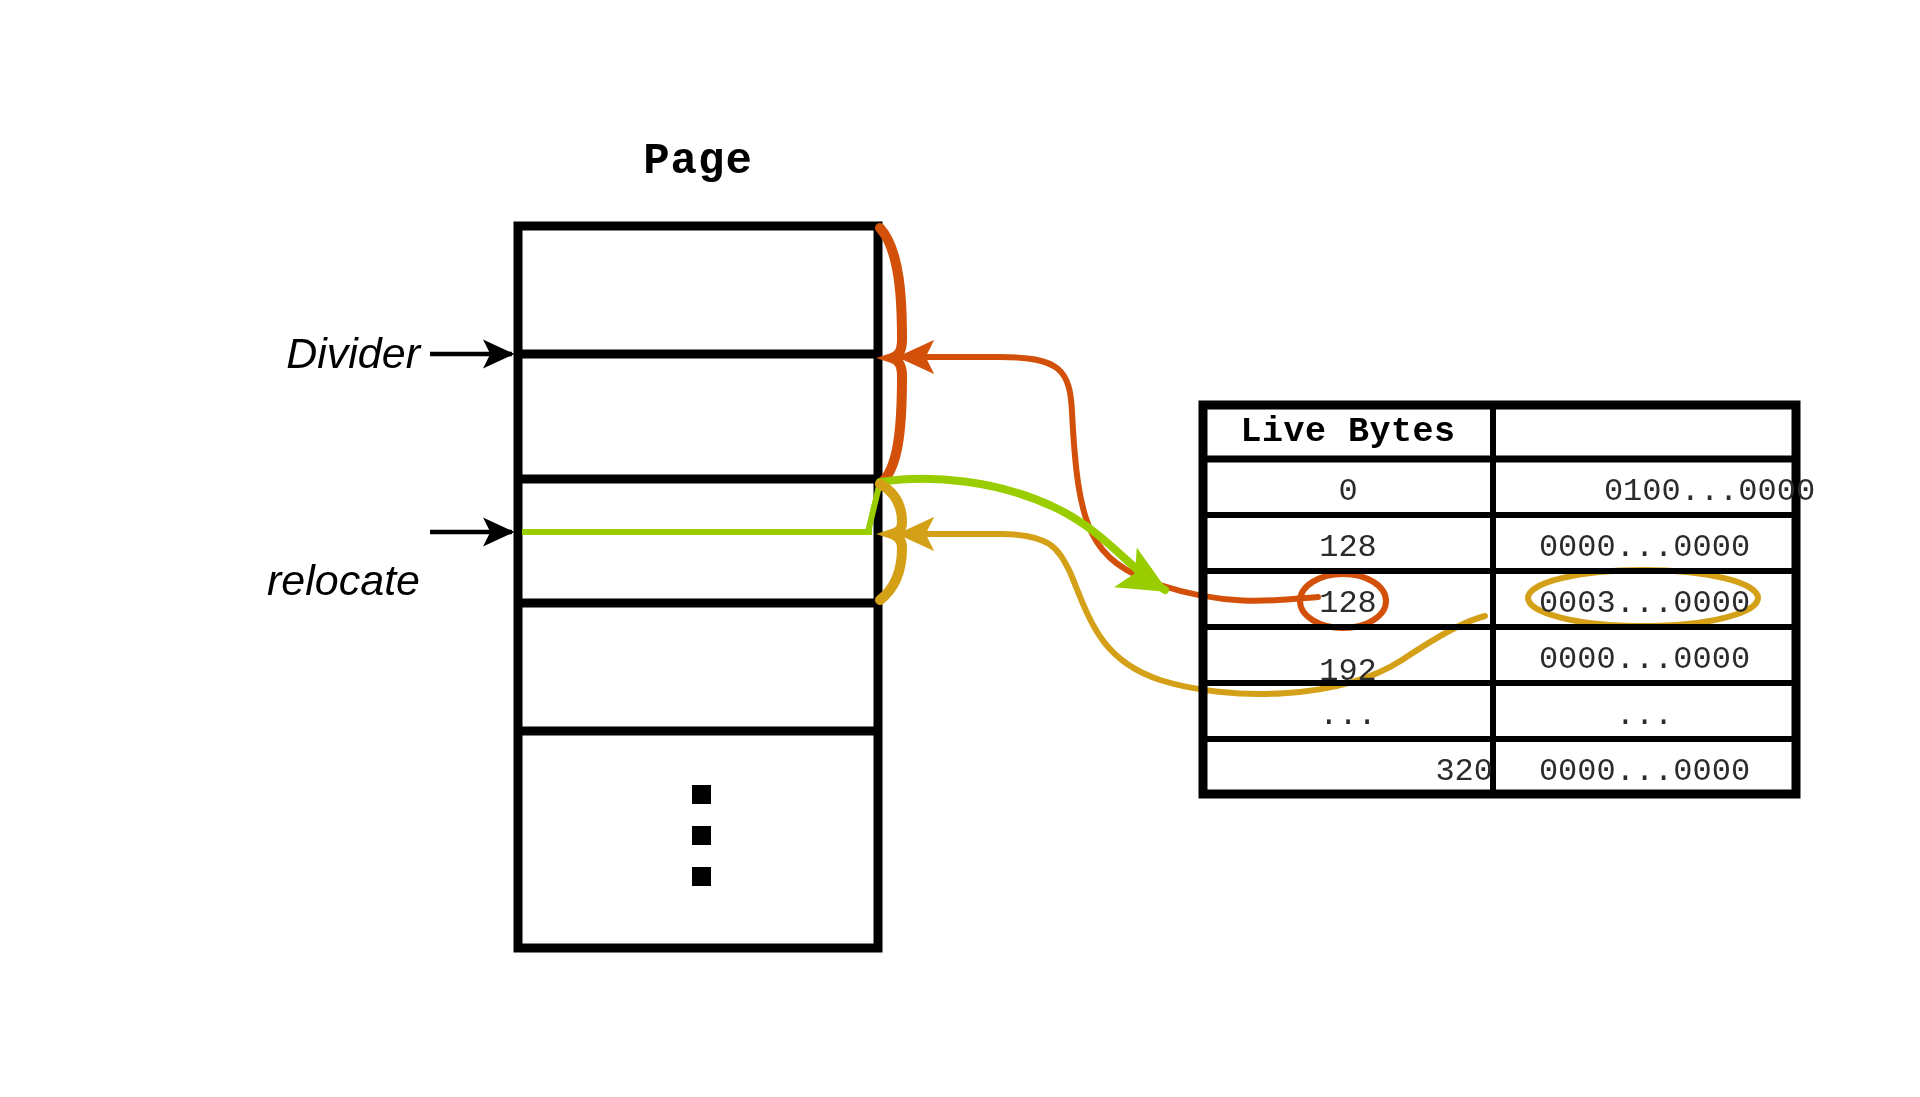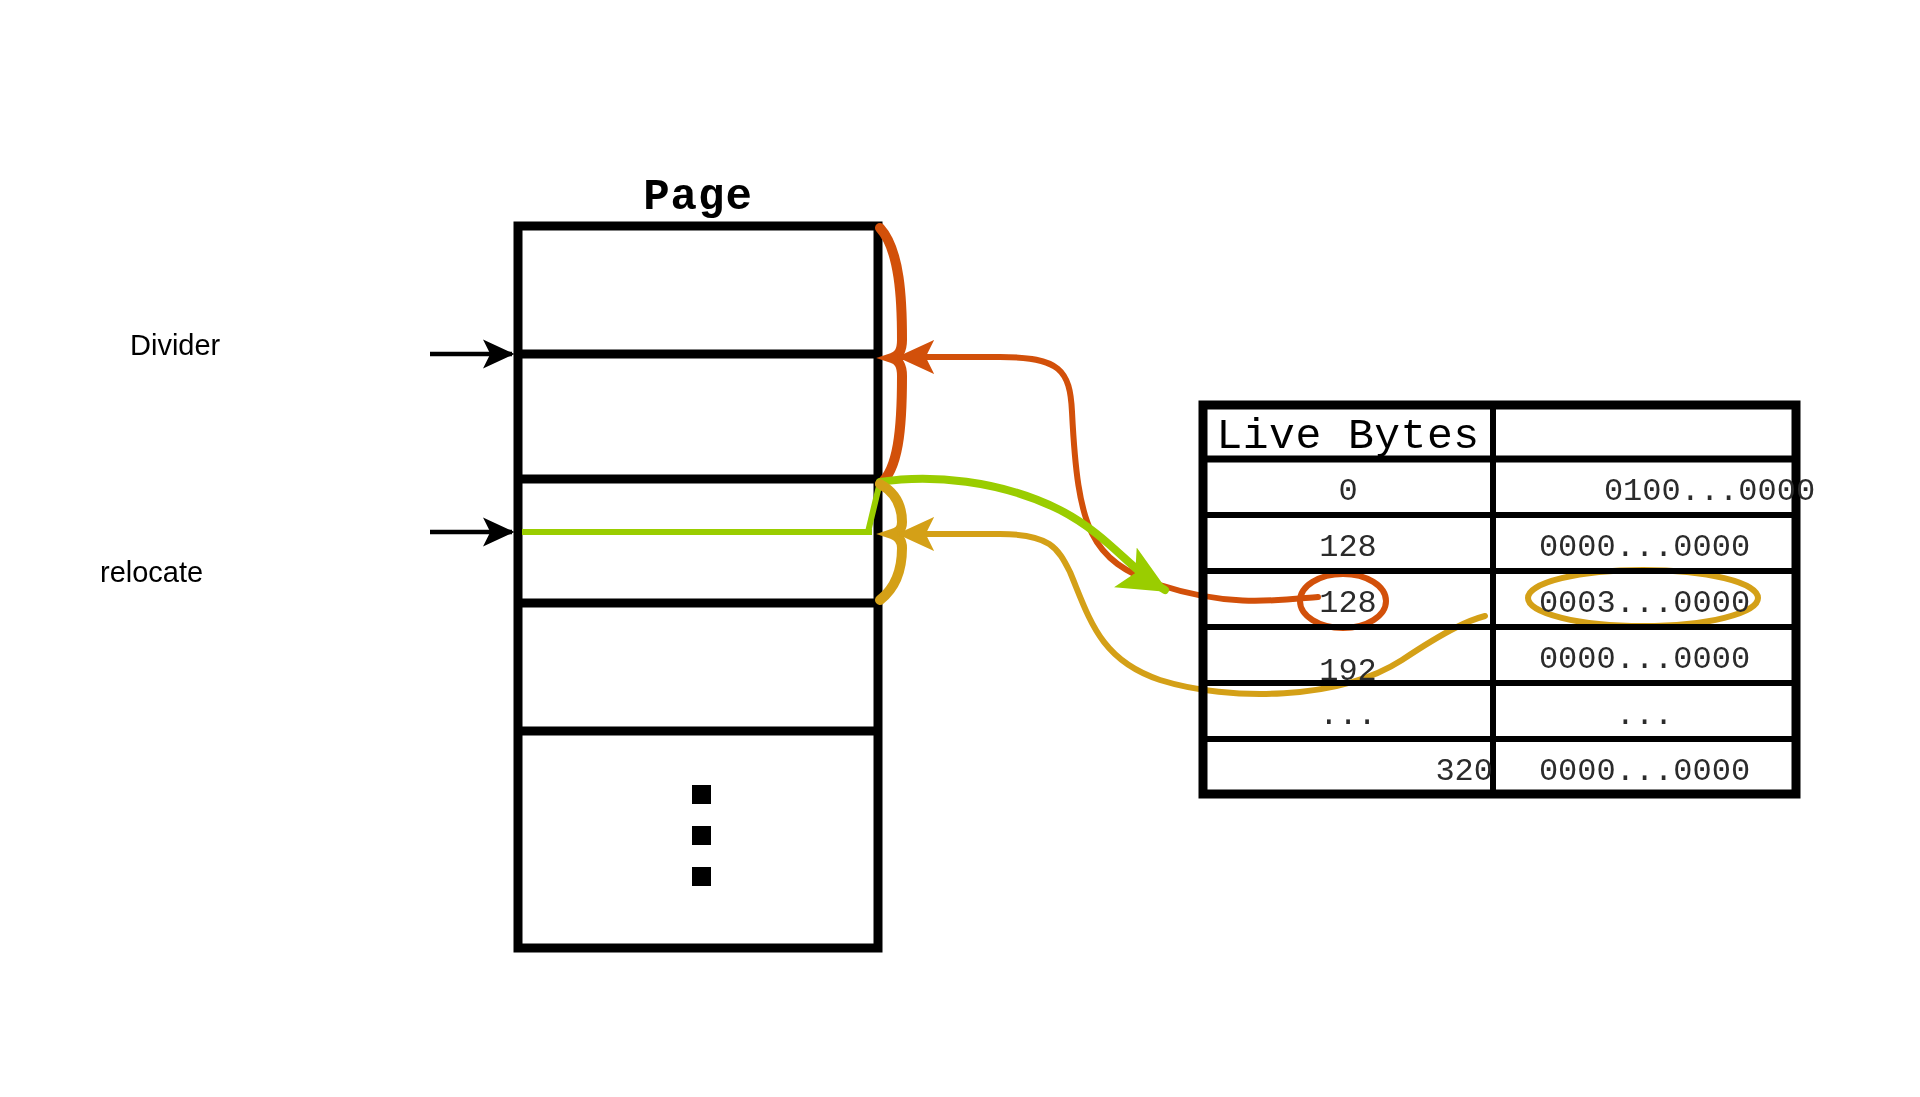--- a/index.html
+++ b/index.html
@@ -45,25 +45,27 @@
   }
   .mono {
     font-family: "Liberation Mono", "DejaVu Sans Mono", monospace;
   }
   .page-title {
     font-weight: bold;
     font-size: 44px;
     letter-spacing: 1px;
   }
   .side-label {
-    font-size: 29px;
+    font-size: 43px;
+    text-align: right;
+    font-style: italic;
   }
   .th {
-    font-weight: normal;
-    font-size: 43px;
+    font-weight: bold;
+    font-size: 35px;
     letter-spacing: 0.5px;
   }
   .td {
     font-size: 32px;
     color: #2b2b2b;
   }
   .center {
     text-align: center;
   }
 </style>
@@ -182,21 +184,21 @@
       <line x1="1207" y1="571" x2="1792" y2="571" stroke="#000000" stroke-width="6"></line>
       <line x1="1207" y1="627" x2="1792" y2="627" stroke="#000000" stroke-width="6"></line>
       <line x1="1207" y1="683" x2="1792" y2="683" stroke="#000000" stroke-width="6"></line>
       <line x1="1207" y1="739" x2="1792" y2="739" stroke="#000000" stroke-width="6"></line>
     </g>
 
   </svg>
 
   <div class="txt-layer">
 
-    <div class="lbl mono page-title center" style="left:518px; top:138px; width:360px;margin-top:36px;">Page</div>
+    <div class="lbl mono page-title center" style="left:518px; top:138px; width:360px;">Page</div>
 
     <div class="lbl sans side-label" style="left:130px; top:330px; width:290px;">Divider</div>
 
 
     <div class="lbl sans side-label" style="left:100px; top:537px; width:320px;margin-top:20px;">relocate</div>
 
     <div class="lbl mono th center" style="left:1203px; top:414px; width:290px;">Live Bytes</div>
 
 
     <div class="lbl mono td center" style="left:1203px; top:475px; width:290px;">0</div>

